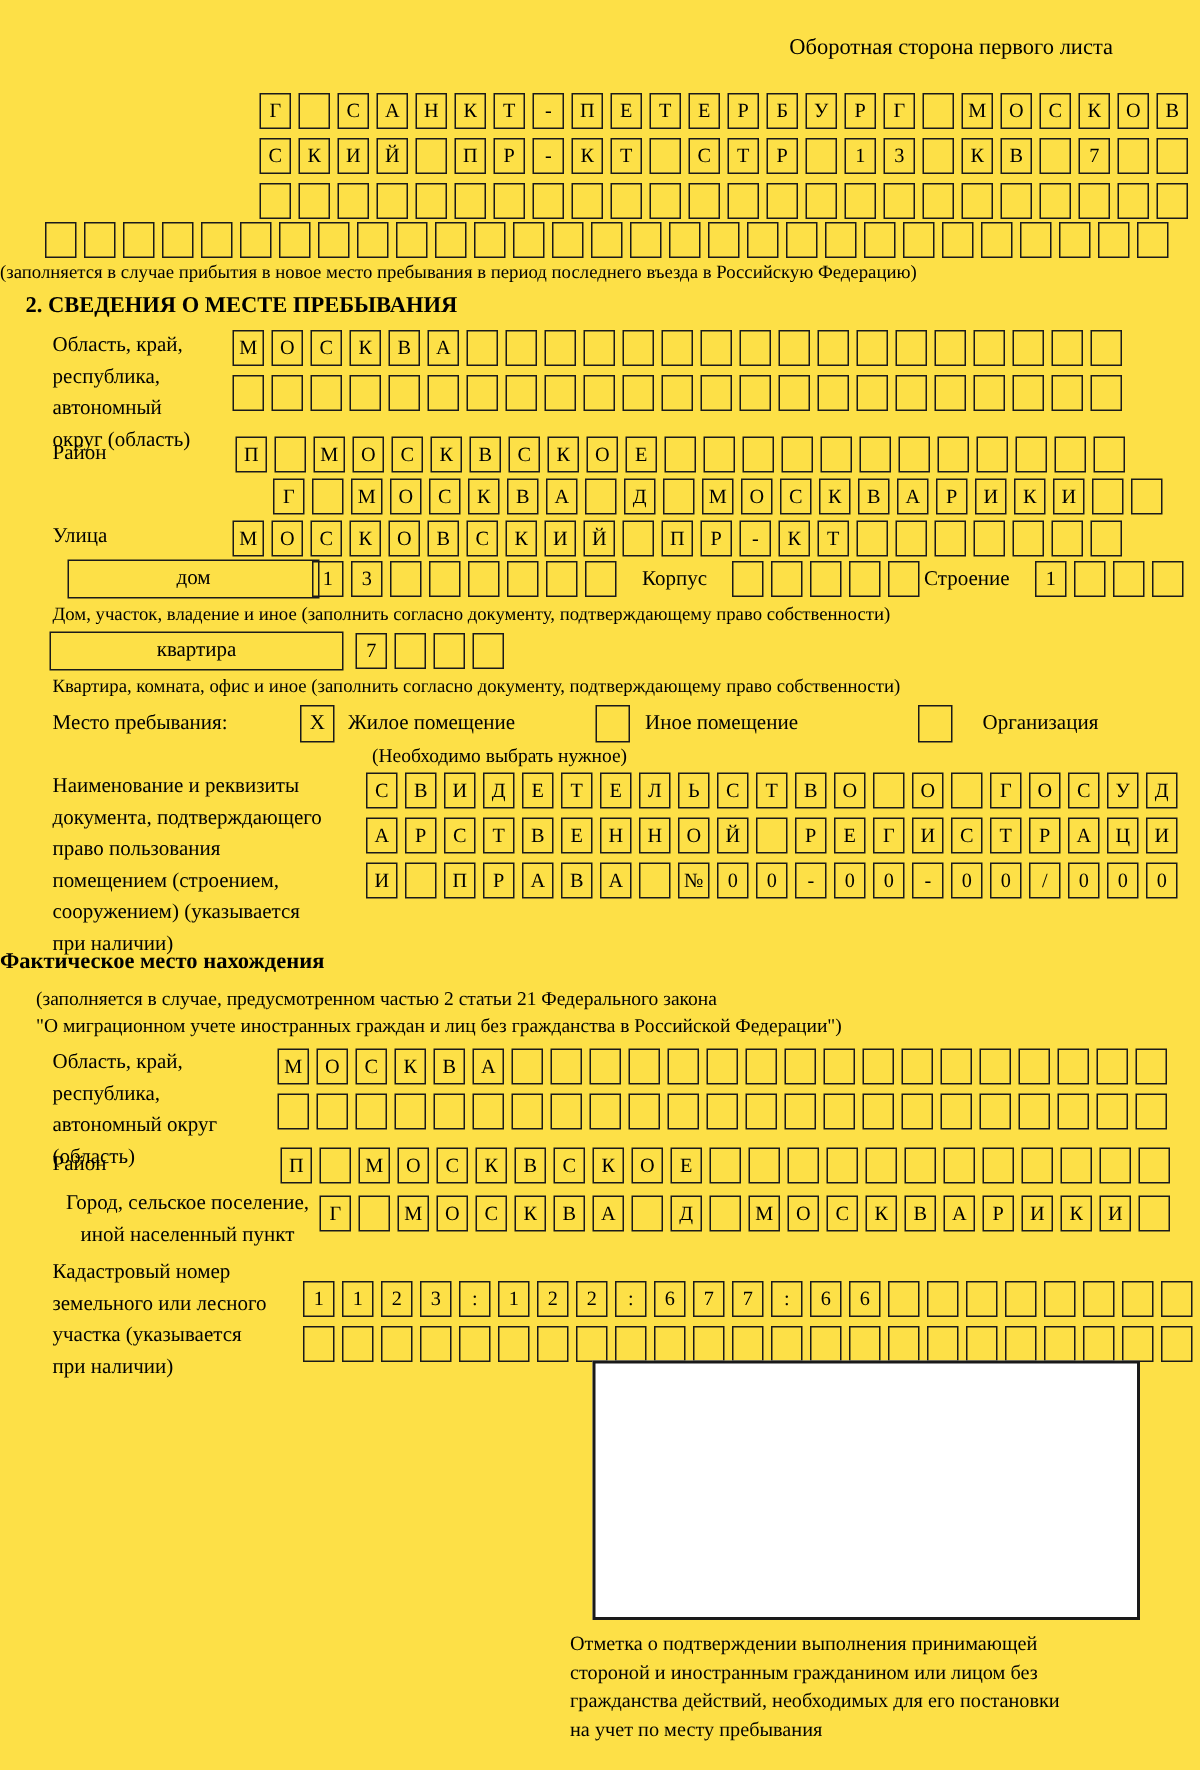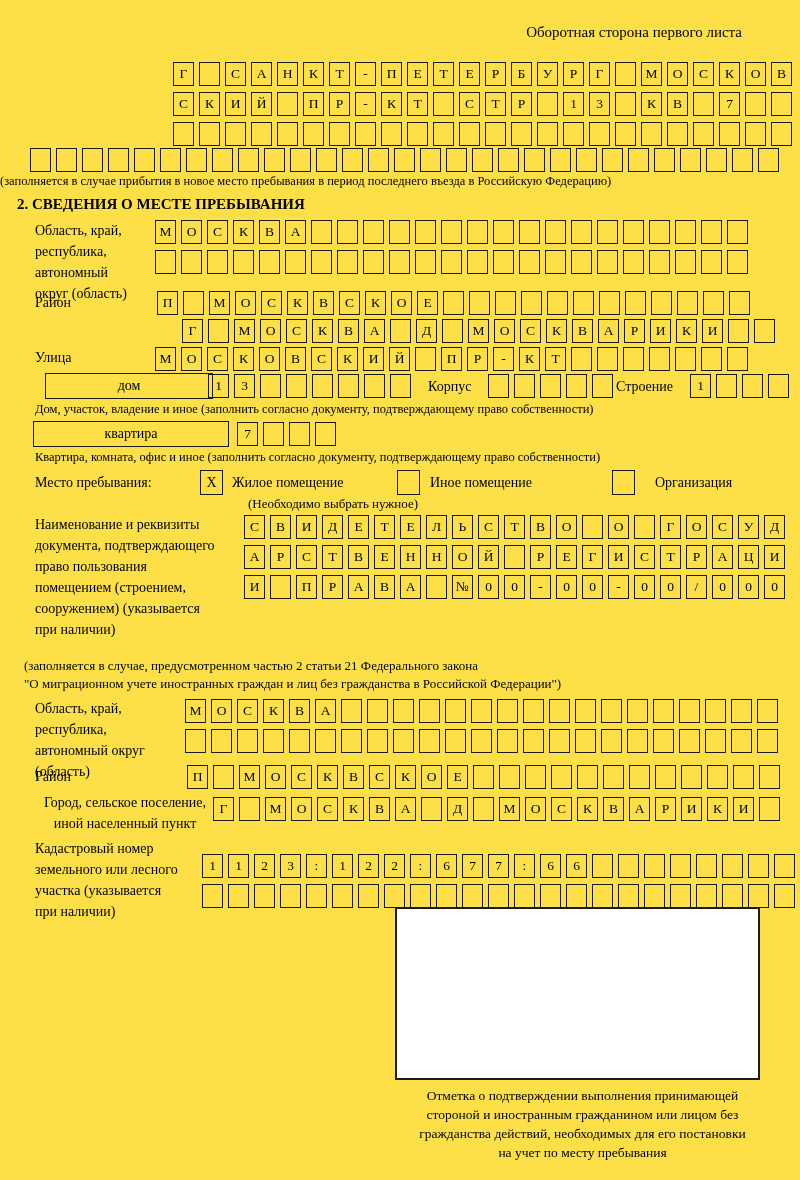--- a/index.html
+++ b/index.html
@@ -405,20 +405,21 @@
       <div class="cbox">0</div>
       <div class="cbox">-</div>
       <div class="cbox">0</div>
       <div class="cbox">0</div>
       <div class="cbox">/</div>
       <div class="cbox">0</div>
       <div class="cbox">0</div>
       <div class="cbox">0</div>
     </div>
 
+  <div class="abs center bold" style="top:633px; font-size:15px;">Фактическое место нахождения</div>
   <div class="abs center cap pre" style="top:657px; font-size:13px; line-height:18px;margin-left:24px;">(заполняется в случае, предусмотренном частью 2 статьи 21 Федерального закона
 "О миграционном учете иностранных граждан и лиц без гражданства в Российской Федерации")</div>
 
   <div class="abs lbl" style="left:35px; top:698px; width:150px;">Область, край,
 республика,
 автономный округ
 (область)</div>
   <div class="abs boxrow" style="left:185px; top:699px;">
       <div class="cbox">М</div>
       <div class="cbox">О</div>
@@ -573,18 +574,18 @@
       <div class="cbox"></div>
       <div class="cbox"></div>
       <div class="cbox"></div>
       <div class="cbox"></div>
       <div class="cbox"></div>
       <div class="cbox"></div>
       <div class="cbox"></div>
     </div>
 
   <div class="abs stampbox" style="left:395px; top:907px; width:365px; height:173px;"></div>
-  <div class="abs pre" style="left:380px; top:1086px; width:405px; text-align:center; font-size:13.5px; line-height:19px;">Отметка о подтверждении выполнения принимающей
+  <div class="abs pre" style="left:380px; top:1086px; width:405px; text-align:left; font-size:13.5px; line-height:19px;">Отметка о подтверждении выполнения принимающей
 стороной и иностранным гражданином или лицом без
 гражданства действий, необходимых для его постановки
 на учет по месту пребывания</div>
 
 </div>
 
 </body></html>

